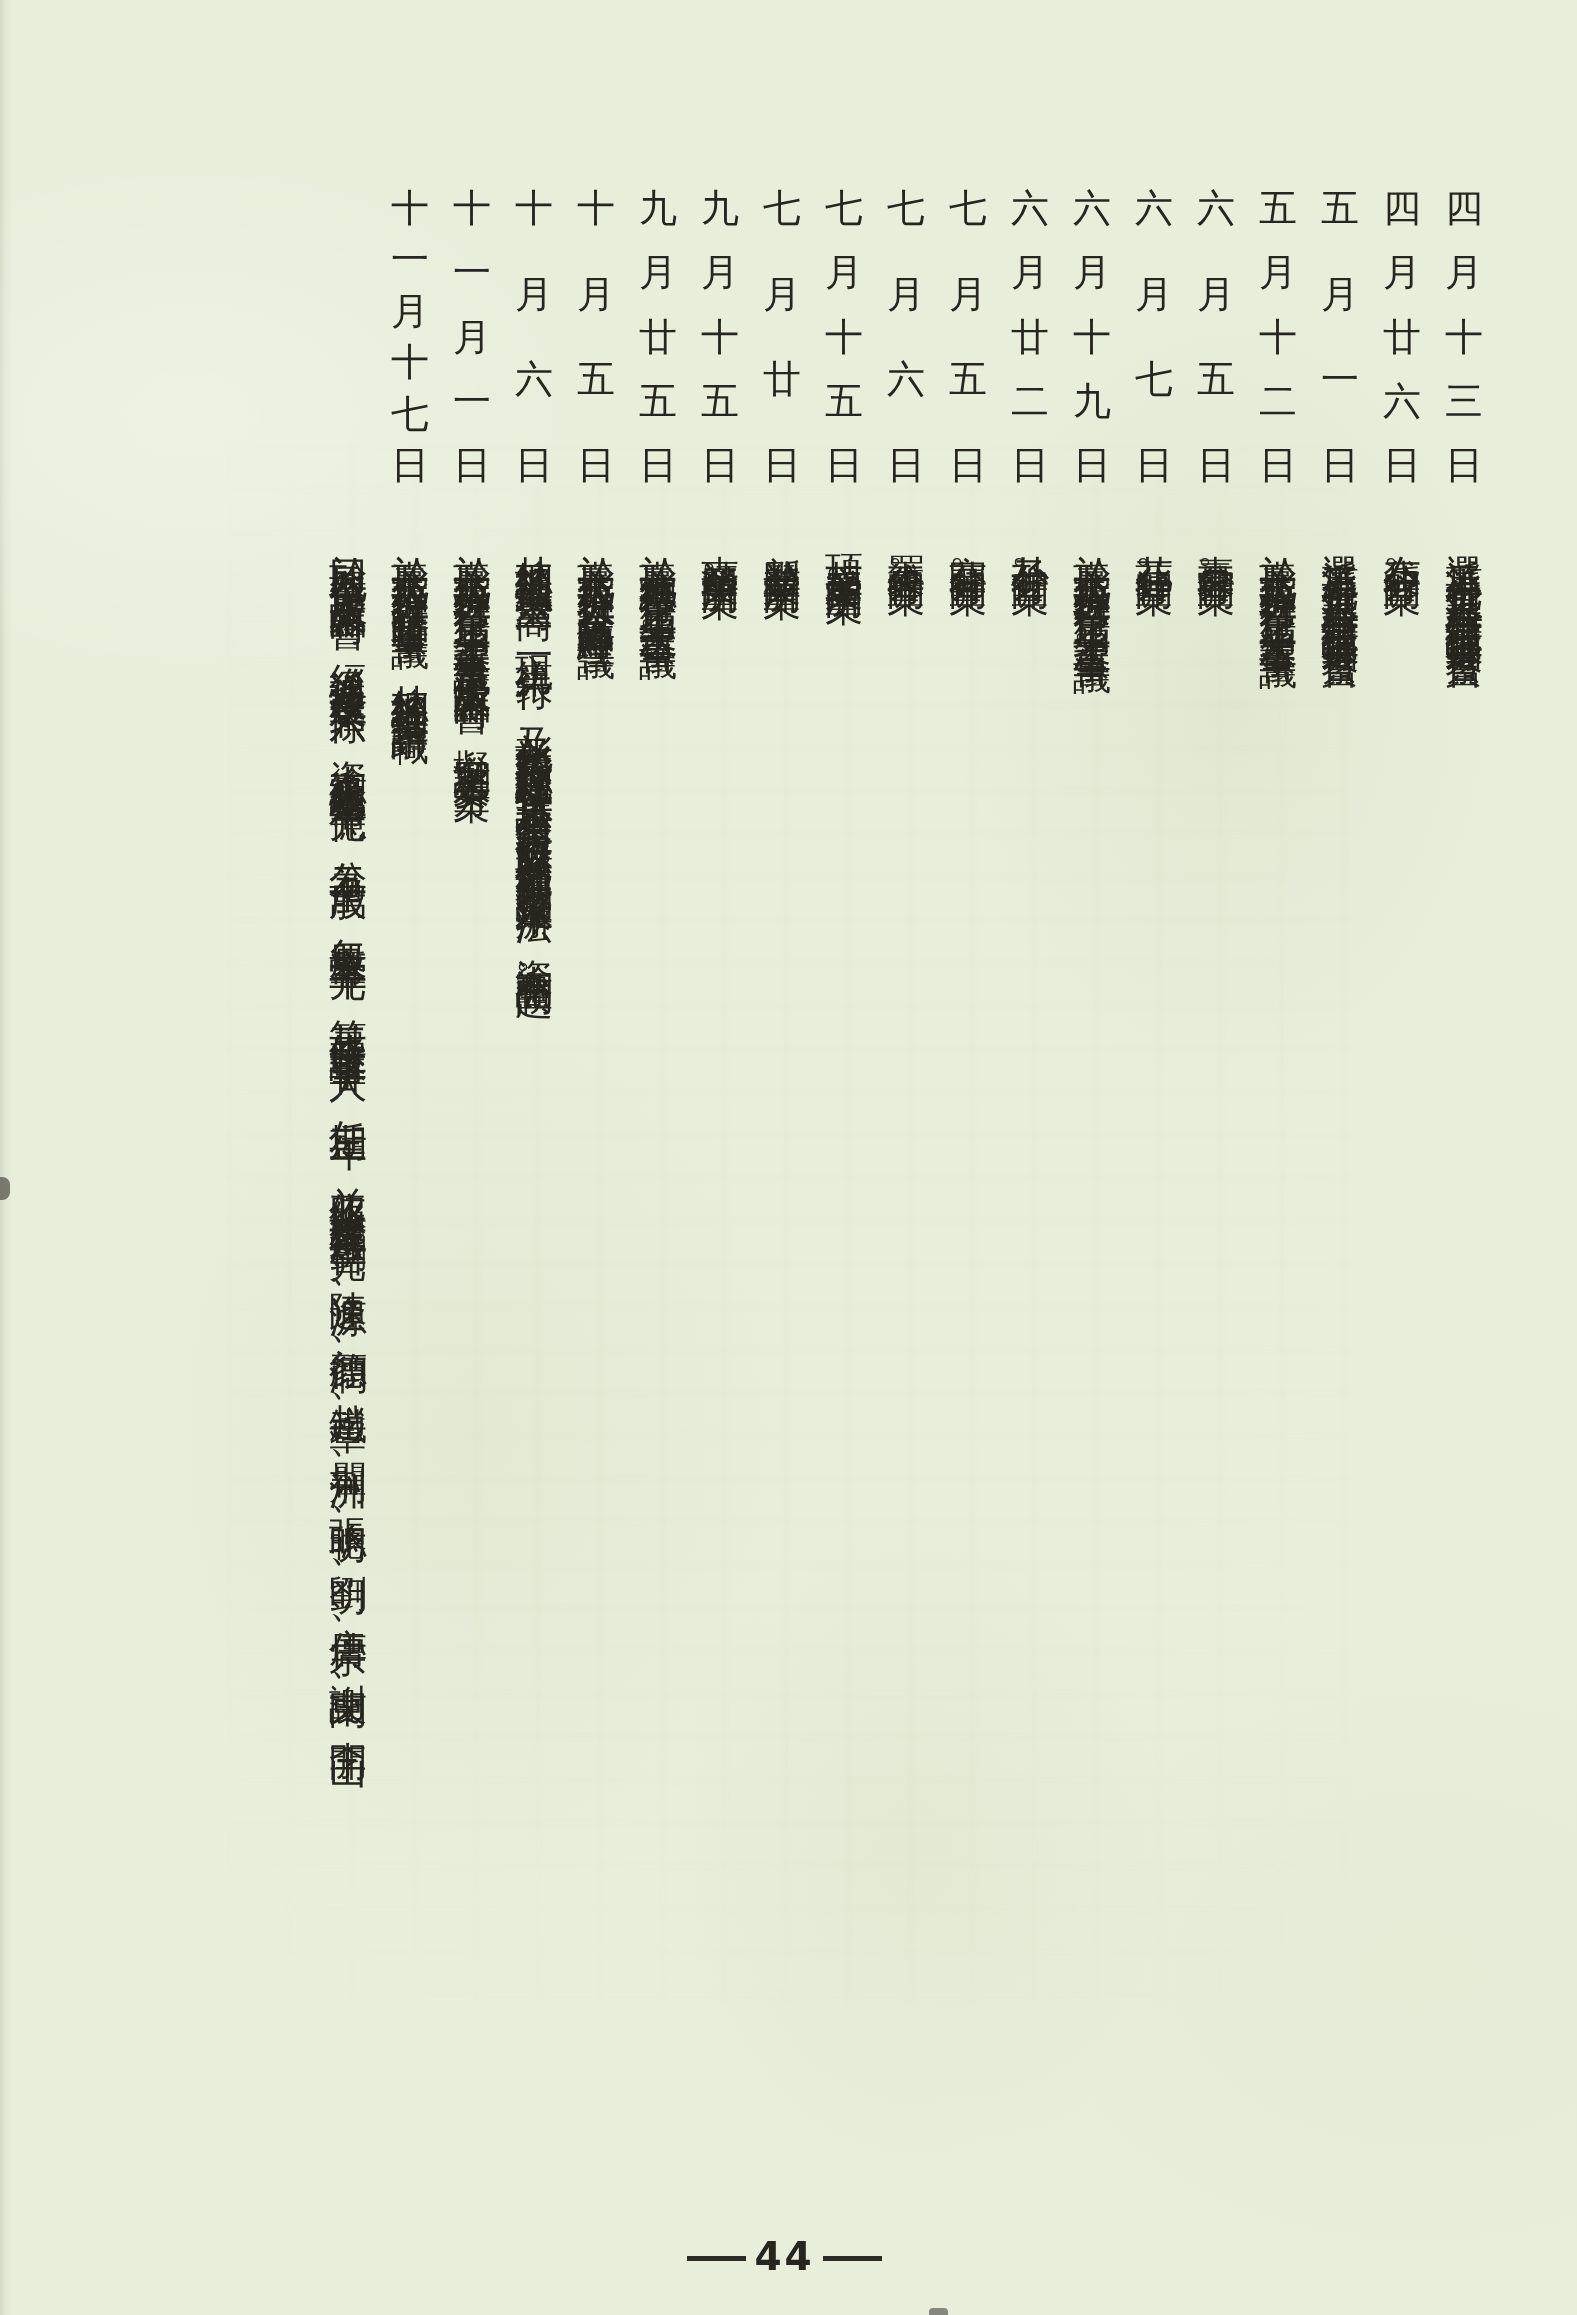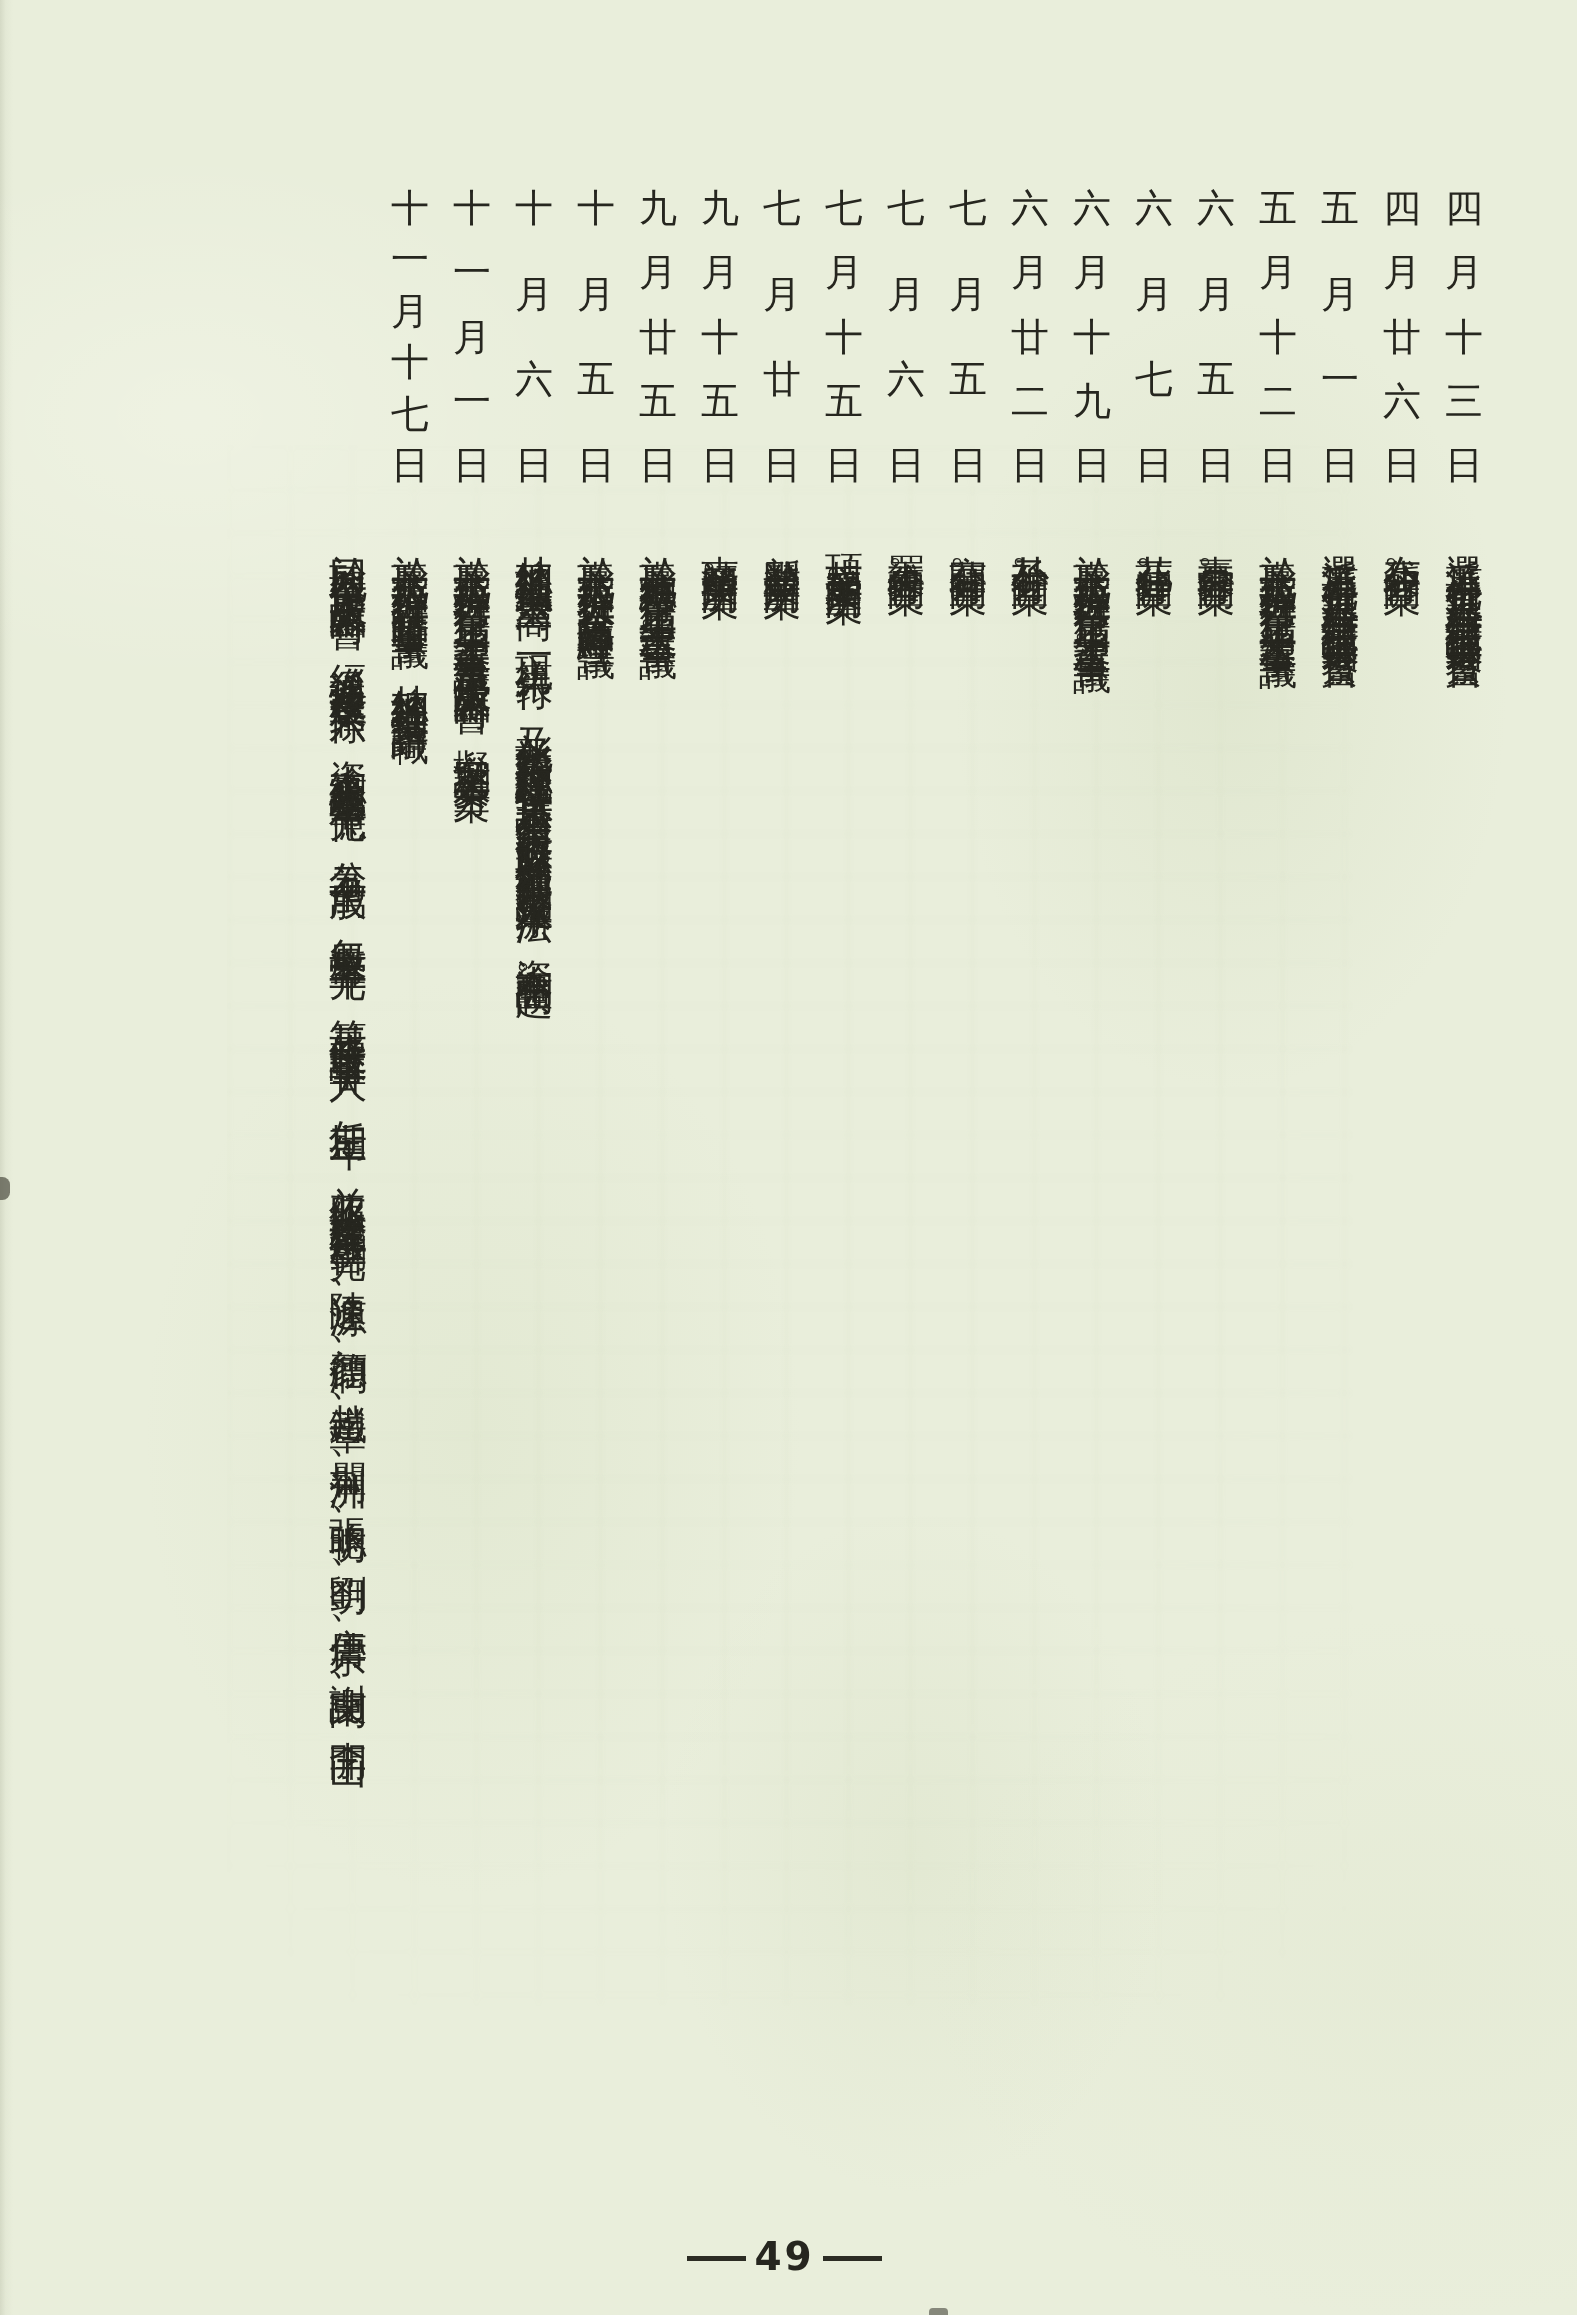--- a/index.html
+++ b/index.html
@@ -246,16 +246,16 @@
         <span class="date-char">七</span>
         <span class="date-char">日</span>
       </div>
       <p>於臺北市大稻埕分行舉行臨時董事會議;林總經理伯奏呈請辭職。</p>
       <p>於同地舉行第三次股東臨時會;經通過修改章程第六條,資本總額改為臺幣十億元,分為二十萬股,每股臺幣五千元:第廿三條改設董事廿一人,任期三年,並依照修改後章程選任劉啓光、陳逢源、顏德潤、趙鐵章、瞿荆洲、張聰明、劉明、唐傳宗、謝東閔、李開山</p>
     </div>
   </main>
 
 <footer class="page-number">
   <span class="rule"></span>
-  <span class="num">49</span>
+  <span class="num">44</span>
   <span class="rule"></span>
 </footer>
 
 
 </body></html>

